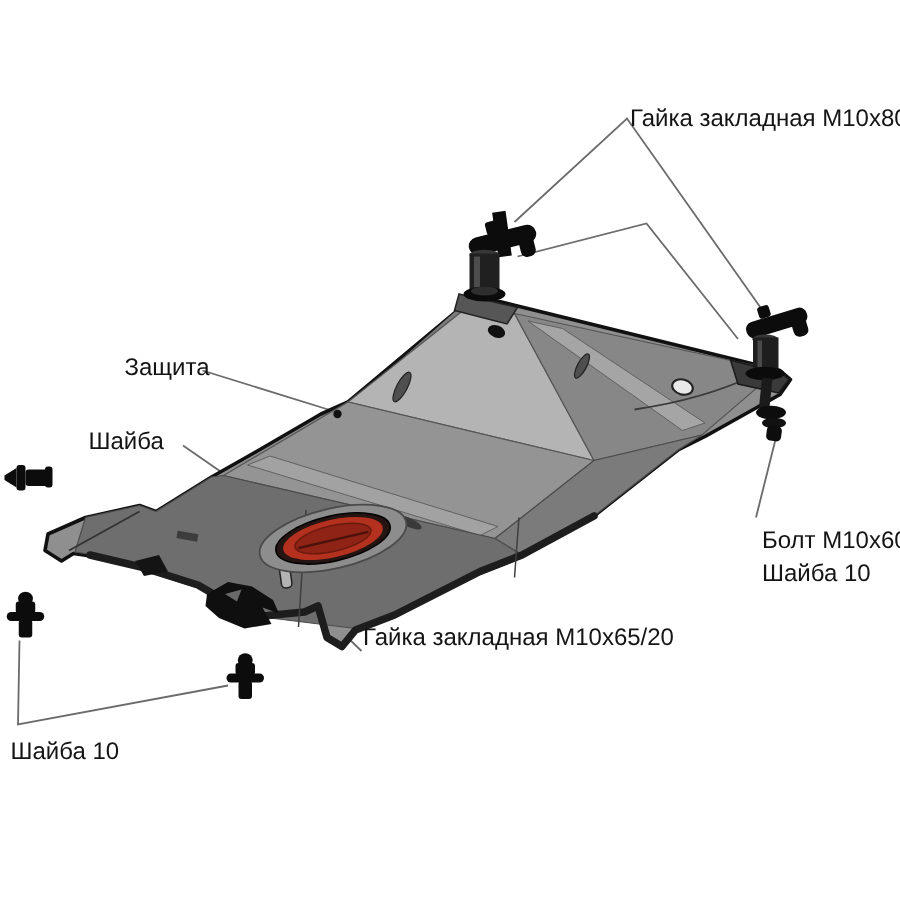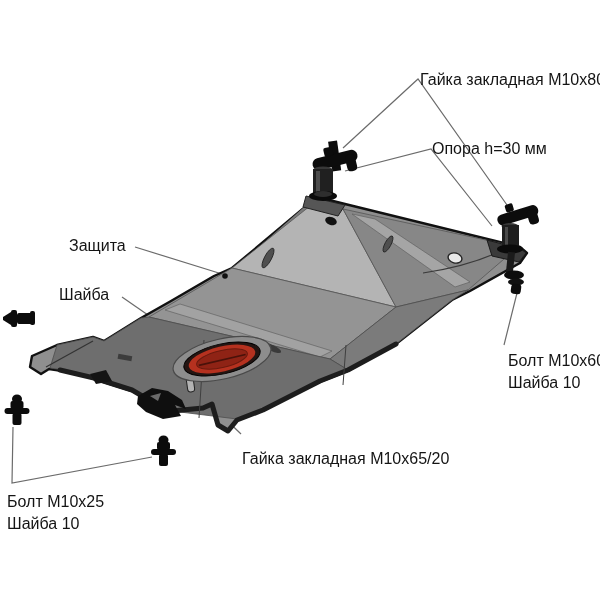--- a/index.html
+++ b/index.html
@@ -134,31 +134,29 @@
     <g>
       <ellipse class="metal" cx="163.5" cy="440" rx="5" ry="4.5"></ellipse>
       <rect class="metal" x="157" y="442" width="13" height="8" rx="2"></rect>
       <rect class="metal" x="151" y="449" width="25" height="6" rx="3"></rect>
       <rect class="metal" x="159" y="454" width="9" height="12" rx="2"></rect>
     </g>
   </svg>
 
   <div class="label" style="left:420px;top:70px">Гайка закладная M10x80</div>
 
-  <div class="label" style="left:432px;top:139px">Опора h=30 мм</div>
 
-  <div class="label" style="left:69px;top:236px">Защита</div>
+  <div class="label" style="left:83px;top:236px">Защита</div>
 
   <div class="label" style="left:59px;top:285px">Шайба</div>
 
   <div class="label" style="left:508px;top:350px">
     <div class="line">Болт M10x60</div>
     <div class="line">Шайба 10</div>
   </div>
 
-  <div class="label" style="left:242px;top:449px">Гайка закладная M10x65/20</div>
+  <div class="label" style="left:242px;top:416px">Гайка закладная M10x65/20</div>
 
   <div class="label" style="left:7px;top:491px">
-    <div class="line">Болт M10x25</div>
     <div class="line">Шайба 10</div>
   </div>
 
 </div>
 
 </body></html>

